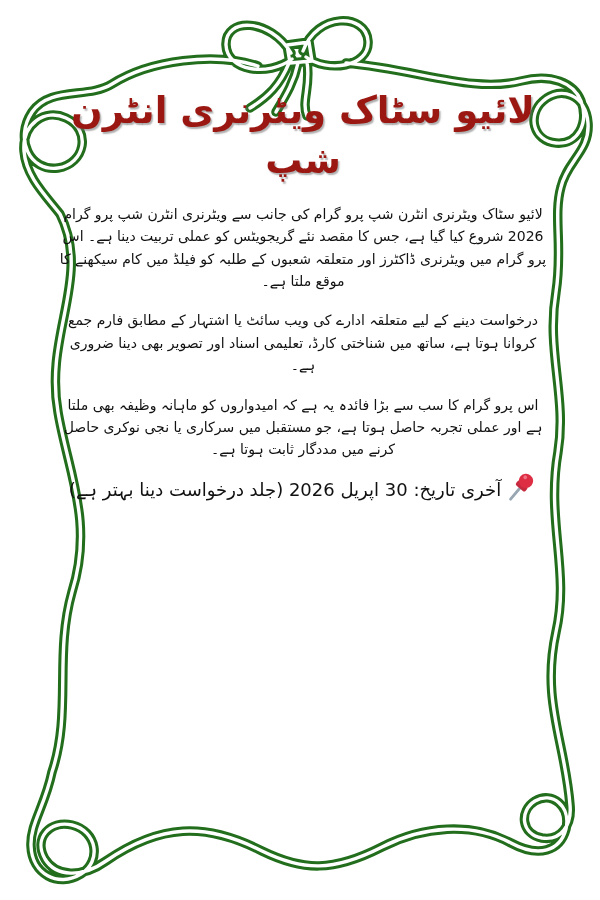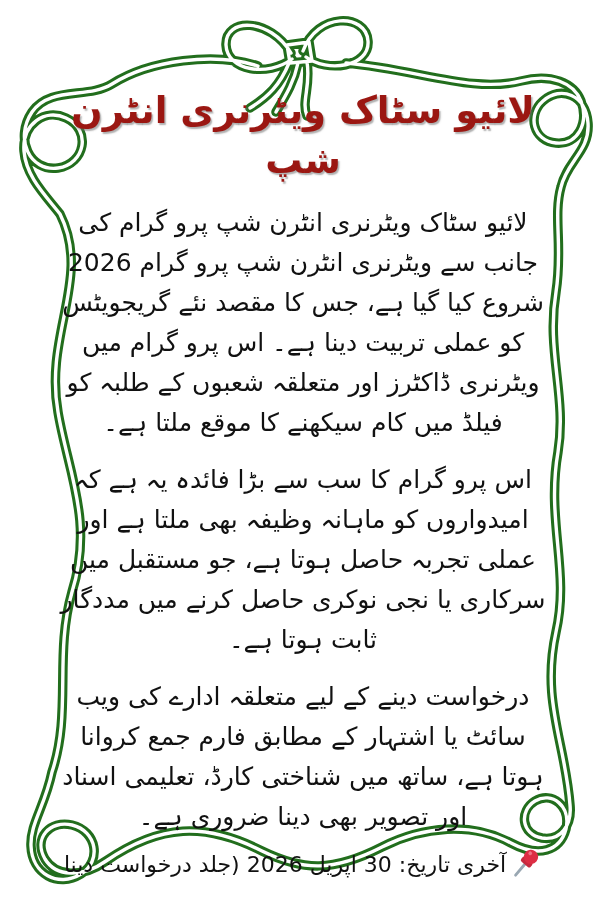--- a/index.html
+++ b/index.html
@@ -30,27 +30,27 @@
   .title{
     margin:0 0 16px 0;
     font-size:37px;
     font-weight:bold;
     color:var(--title-color);
     text-shadow:1.5px 2px 1.5px rgba(110,110,110,0.55);
     line-height:1.35;
   }
   .para{
     margin:17px 0 10px 0;
-    font-size:25px;
+    font-size:14px;
     line-height:1.6;
     font-weight:500;
   }
   .deadline{
     margin:2px 0 0 0;
-    font-size:22px;
+    font-size:18px;
     line-height:1.6;
     font-weight:500;
   }
   .pin{
     display:inline-block;
     vertical-align:-9px;
     margin-left:2px;
   }
 </style>
 </head>
@@ -60,22 +60,22 @@
 
   <svg class="frame" viewBox="0 0 600 900" width="600" height="900" aria-hidden="true">
     <path class="rg" d="M258 66 C215 52 150 60 112 84 C88 99 50 86 32 112 C14 139 30 172 58 168 C85 164 92 130 66 118 C45 108 22 124 24 151 C26 177 46 196 60 214 C92 278 44 334 58 412 C68 472 94 522 72 592 C54 656 72 712 52 772 C45 806 30 824 31 846 C32 874 58 888 81 874 C102 861 97 831 72 825 C50 820 33 838 45 859 C56 877 82 878 106 861 C160 824 205 822 262 851 C303 871 333 872 382 847 C423 826 472 822 511 843 C539 858 560 851 566 829 C571 806 552 791 535 801 C519 811 521 834 542 838 C561 841 572 825 570 805 C565 741 541 701 556 632 C570 571 546 521 558 452 C567 396 546 351 556 292 C563 247 553 216 561 187 C567 161 590 151 588 123 C586 95 561 85 543 101 C527 115 533 141 556 143 C578 145 589 123 581 101 C574 83 551 73 521 81 C472 93 420 70 346 63 M291 53 C270 18 225 17 226 45 C227 71 268 77 292 59 M303 51 C317 12 366 13 368 41 C370 67 327 73 306 57 M287 45 L309 42 L312 61 L290 63 Z M289 63 C280 85 268 97 250 108 M307 62 C311 87 301 101 307 116 M298 63 C294 82 286 95 276 112"></path>
     <path class="rw" d="M258 66 C215 52 150 60 112 84 C88 99 50 86 32 112 C14 139 30 172 58 168 C85 164 92 130 66 118 C45 108 22 124 24 151 C26 177 46 196 60 214 C92 278 44 334 58 412 C68 472 94 522 72 592 C54 656 72 712 52 772 C45 806 30 824 31 846 C32 874 58 888 81 874 C102 861 97 831 72 825 C50 820 33 838 45 859 C56 877 82 878 106 861 C160 824 205 822 262 851 C303 871 333 872 382 847 C423 826 472 822 511 843 C539 858 560 851 566 829 C571 806 552 791 535 801 C519 811 521 834 542 838 C561 841 572 825 570 805 C565 741 541 701 556 632 C570 571 546 521 558 452 C567 396 546 351 556 292 C563 247 553 216 561 187 C567 161 590 151 588 123 C586 95 561 85 543 101 C527 115 533 141 556 143 C578 145 589 123 581 101 C574 83 551 73 521 81 C472 93 420 70 346 63 M291 53 C270 18 225 17 226 45 C227 71 268 77 292 59 M303 51 C317 12 366 13 368 41 C370 67 327 73 306 57 M287 45 L309 42 L312 61 L290 63 Z M289 63 C280 85 268 97 250 108 M307 62 C311 87 301 101 307 116 M298 63 C294 82 286 95 276 112"></path>
   </svg>
 
   <div class="content">
     <h1 class="title">لائیو سٹاک ویٹرنری انٹرن شپ</h1>
 
     <p class="para">لائیو سٹاک ویٹرنری انٹرن شپ پرو گرام کی جانب سے ویٹرنری انٹرن شپ پرو گرام 2026 شروع کیا گیا ہے، جس کا مقصد نئے گریجویٹس کو عملی تربیت دینا ہے۔ اس پرو گرام میں ویٹرنری ڈاکٹرز اور متعلقہ شعبوں کے طلبہ کو فیلڈ میں کام سیکھنے کا موقع ملتا ہے۔</p>
+    <p class="para">درخواست دینے کے لیے متعلقہ ادارے کی ویب سائٹ یا اشتہار کے مطابق فارم جمع کروانا ہوتا ہے، ساتھ میں شناختی کارڈ، تعلیمی اسناد اور تصویر بھی دینا ضروری ہے۔</p>
     <p class="para">اس پرو گرام کا سب سے بڑا فائدہ یہ ہے کہ امیدواروں کو ماہانہ وظیفہ بھی ملتا ہے اور عملی تجربہ حاصل ہوتا ہے، جو مستقبل میں سرکاری یا نجی نوکری حاصل کرنے میں مددگار ثابت ہوتا ہے۔</p>
-    <p class="para">درخواست دینے کے لیے متعلقہ ادارے کی ویب سائٹ یا اشتہار کے مطابق فارم جمع کروانا ہوتا ہے، ساتھ میں شناختی کارڈ، تعلیمی اسناد اور تصویر بھی دینا ضروری ہے۔</p>
 
     <p class="deadline">
       <span class="pin">
         <svg width="34" height="34" viewBox="0 0 36 36" aria-hidden="true">
           <g transform="rotate(40 18 18)">
             <line x1="18" y1="17" x2="18" y2="33.5" stroke="#99a7b2" stroke-width="3" stroke-linecap="round"></line>
             <rect x="11.5" y="12" width="13" height="6.5" rx="2.2" fill="#c62a3f"></rect>
             <circle cx="18" cy="8.2" r="7.6" fill="#dd2e44"></circle>
             <circle cx="15" cy="5.8" r="2" fill="#ef7384"></circle>
           </g>

